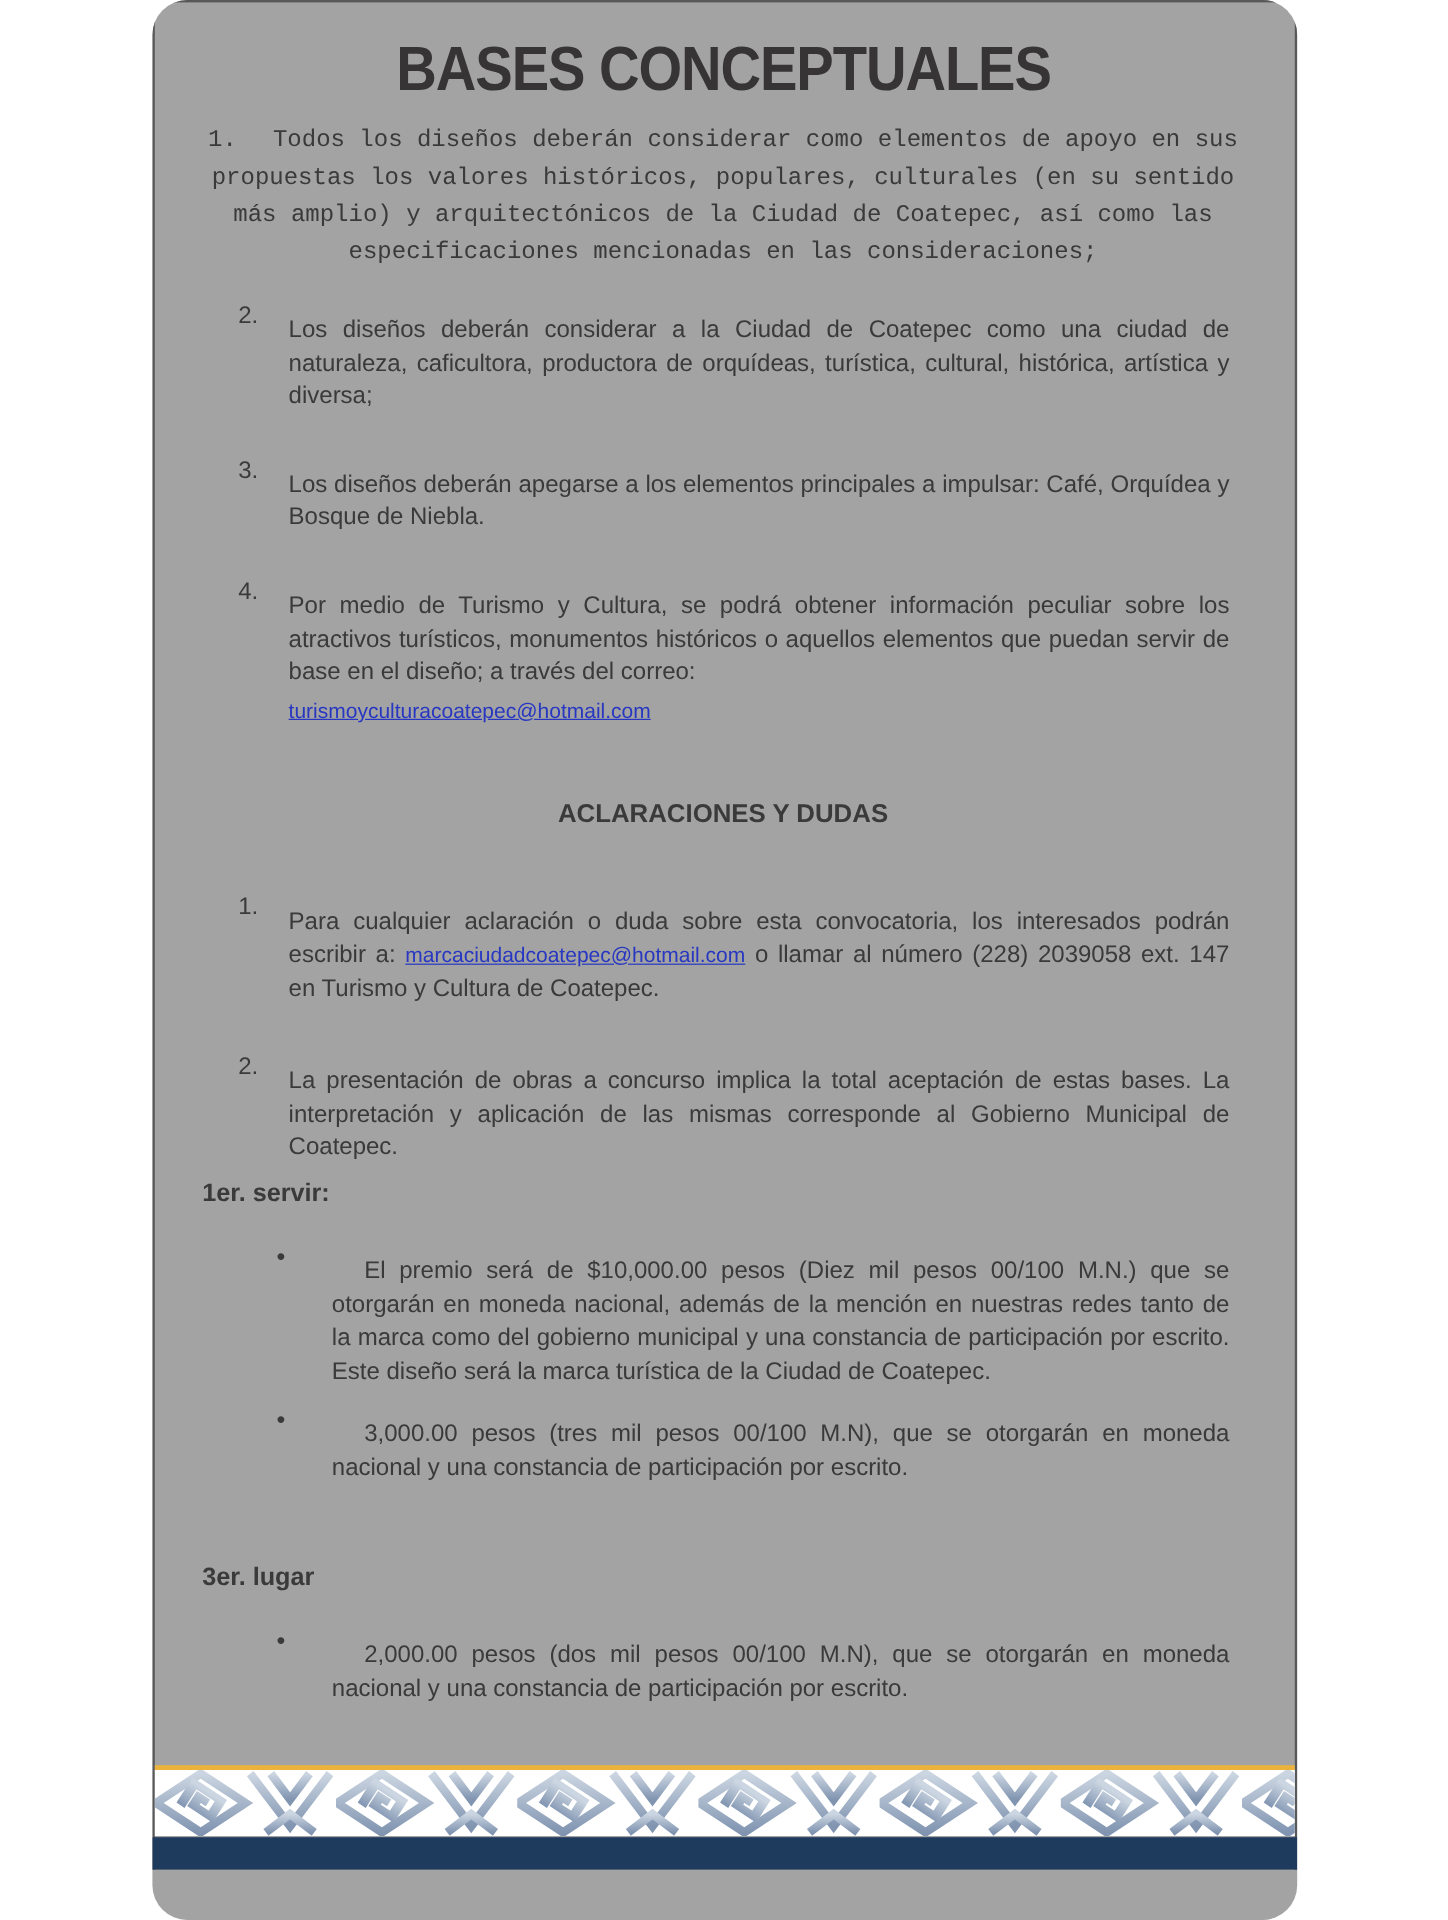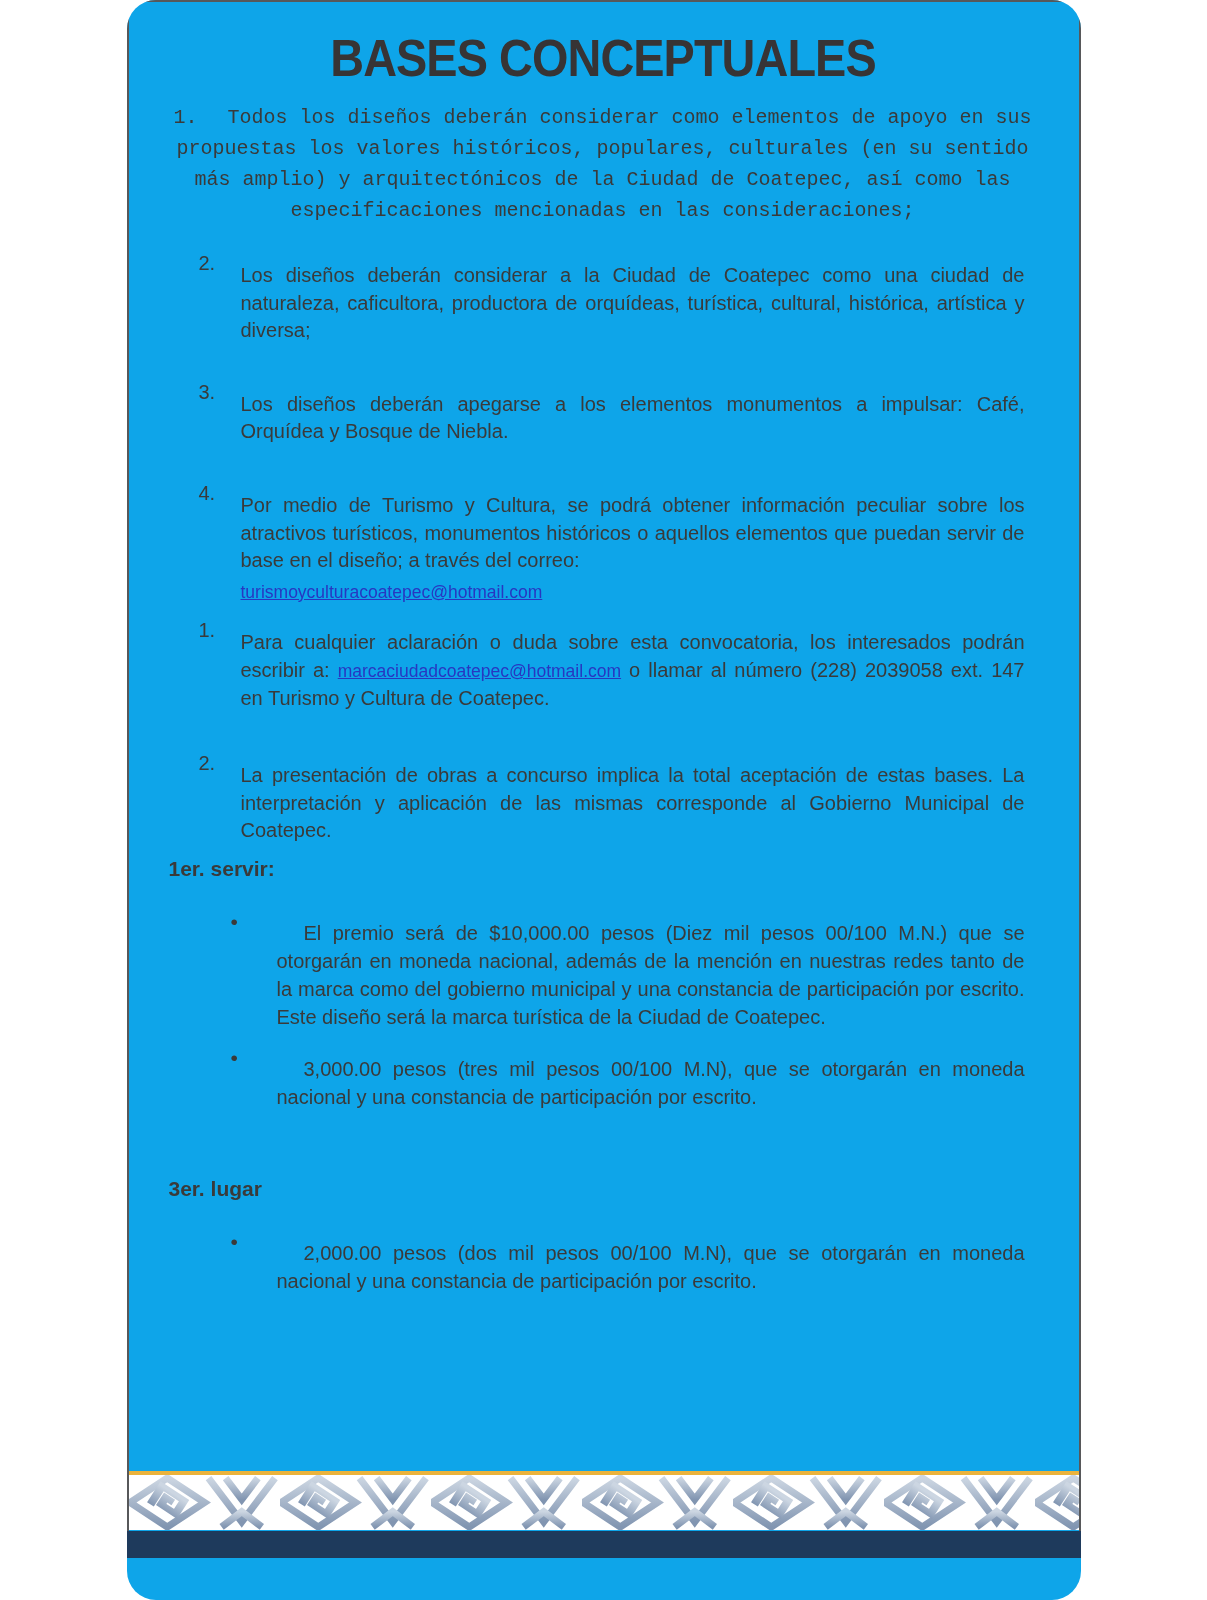--- a/index.html
+++ b/index.html
@@ -1,20 +1,20 @@
 <!DOCTYPE html>
 <html lang="es"><head>
 <meta charset="utf-8">
 <title>Bases Conceptuales</title>
 <style>
   html,body{margin:0;padding:0;background:#ffffff;}
   .sheet{
     position:relative;
     width:954px;height:1600px;
-    background:#0ea5e9;
+    background:#a3a3a3;
     font-family:"Liberation Sans", sans-serif;
     color:#3a3a3a;
     overflow:hidden;
     margin:0 auto;
     border-radius:29px;
   }
   .doc-frame{
     position:absolute;left:0;top:0;right:0;height:1558px;
     border:2px solid #57585a;border-bottom:none;
     box-sizing:border-box;
@@ -126,30 +126,31 @@
 
     <p class="item-first body-text"><span class="num">1.</span><span>Todos los diseños deberán considerar como elementos de apoyo en sus propuestas los valores históricos, populares, culturales (en su sentido más amplio) y arquitectónicos de la Ciudad de Coatepec, así como las especificaciones mencionadas en las consideraciones;</span></p>
 
     <div class="num-item">
       <span class="num">2.</span>
       <p class="itext">Los diseños deberán considerar a la Ciudad de Coatepec como una ciudad de naturaleza, caficultora, productora de orquídeas, turística, cultural, histórica, artística y diversa;</p>
     </div>
 
     <div class="num-item">
       <span class="num">3.</span>
-      <p class="itext">Los diseños deberán apegarse a los elementos monumentos a impulsar: Café, Orquídea y Bosque de Niebla.</p>
+      <p class="itext">Los diseños deberán apegarse a los elementos principales a impulsar: Café, Orquídea y Bosque de Niebla.</p>
     </div>
 
     <div class="num-item" style="margin-bottom:0;">
       <span class="num">4.</span>
       <p class="itext"><span>Por medio de Turismo y Cultura, se podrá obtener información peculiar sobre los atractivos turísticos, monumentos históricos o aquellos elementos que puedan servir de base en el diseño; a través del correo:</span><br>
         <a class="email-link link-line" href="#">turismoyculturacoatepec@hotmail.com</a>
       </p>
     </div>
 
+    <h2 class="section-heading">ACLARACIONES Y DUDAS</h2>
 
     <div class="num-item" style="margin-bottom:26px;">
       <span class="num">1.</span>
       <p class="itext"><span>Para cualquier aclaración o duda sobre esta convocatoria, los interesados podrán escribir a:</span>
         <a class="email-link" href="#">marcaciudadcoatepec@hotmail.com</a>
         <span>o llamar al número (228) 2039058 ext. 147 en Turismo y Cultura de Coatepec.</span></p>
     </div>
 
     <div class="num-item" style="margin-bottom:0;">
       <span class="num">2.</span>

